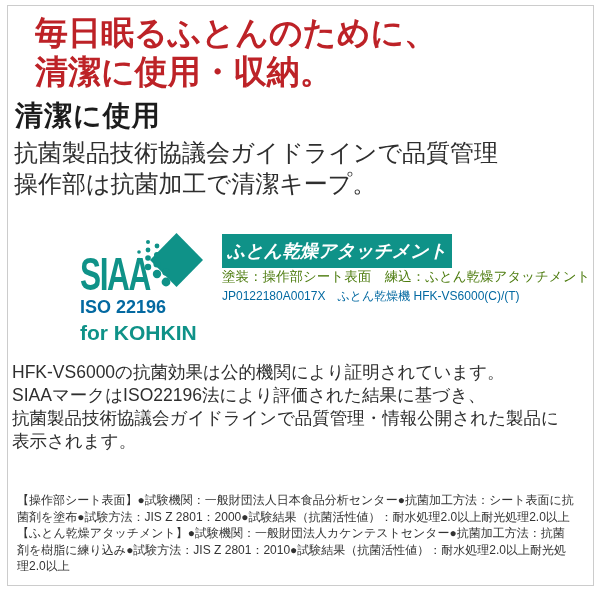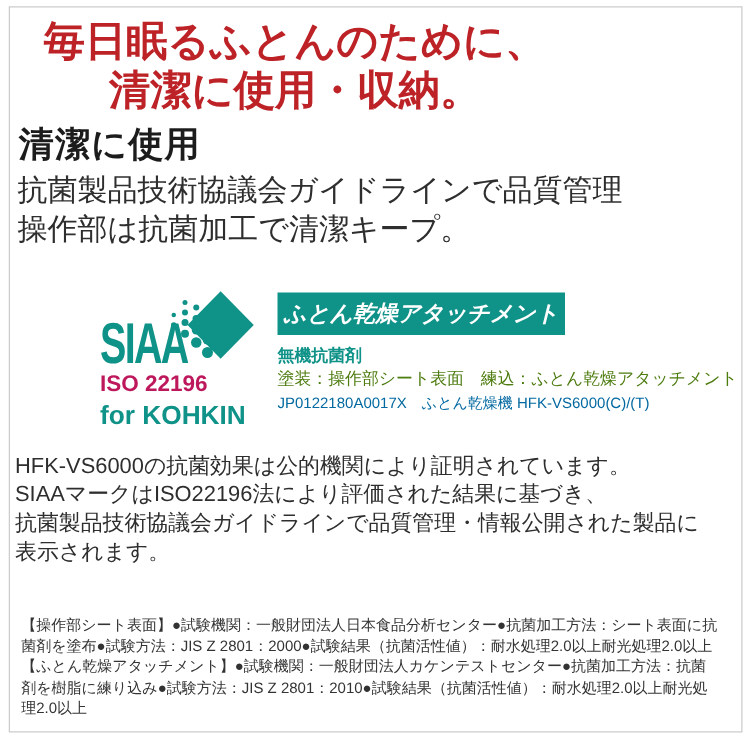--- a/index.html
+++ b/index.html
@@ -17,39 +17,39 @@
     pointer-events: none;
   }
   
   .title-row {
     position: absolute; left: 35px; top: 14px;
     display: flex; align-items: flex-start;
     color: #bd2227; font-weight: bold;
     font-size: 33px; line-height: 1.18;
   }
   .title-label { white-space: nowrap; letter-spacing: -1px; }
-  .title-text  { white-space: pre-line; text-align: center; }
+  .title-text  { white-space: pre-line; }
   
   .feature-heading {
     position: absolute; left: 15px; top: 97px;
     font-size: 28px; font-weight: bold; color: #1c1c1c;
     letter-spacing: 1px;
   }
   .feature-desc {
     position: absolute; left: 14px; top: 137px;
     font-size: 24px; line-height: 31px; color: #2e2e2e;
     white-space: pre-line;
   }
   
   .siaa-row { position: absolute; left: 78px; top: 230px; display: flex; align-items: flex-start; }
   .siaa-logo { width: 132px; flex: 0 0 auto; }
   .siaa-logo svg { display: block; }
   .siaa-iso {
     margin: 1px 0 0 2px;
-    font-size: 18px; font-weight: bold; color: #be185d;
+    font-size: 18px; font-weight: bold; color: #0369a1;
   }
   .siaa-kohkin {
     margin: 3px 0 0 2px;
     font-size: 21px; font-weight: bold; color: #0f9288;
   }
   .siaa-right { margin-left: 12px; padding-top: 4px; }
   .badge-row { display: flex; gap: 12px; }
   .badge {
     background: #0f9288; color: #ffffff;
     font-weight: bold; font-size: 18px; line-height: 1;
@@ -119,21 +119,20 @@
 
       <text x="2" y="60" font-size="46" font-weight="bold" fill="#0f9288" letter-spacing="-2" textLength="70" lengthAdjust="spacingAndGlyphs">SIAA</text>
     </svg>
     <div class="siaa-iso">ISO 22196</div>
     <div class="siaa-kohkin">for KOHKIN</div>
   </div>
   <div class="siaa-right">
     <div class="badge-row">
       <span class="badge badge-1">ふとん乾燥アタッチメント</span>
     </div>
-    <div class="siaa-agent">無機抗菌剤</div>
     <div class="siaa-application">塗装：操作部シート表面　練込：ふとん乾燥アタッチメント</div>
     <div class="siaa-registration">JP0122180A0017X　ふとん乾燥機 HFK-VS6000(C)/(T)</div>
   </div>
 </div>
 
 <div class="certification">HFK-VS6000の抗菌効果は公的機関により証明されています。
 SIAAマークはISO22196法により評価された結果に基づき、
 抗菌製品技術協議会ガイドラインで品質管理・情報公開された製品に
 表示されます。</div>
 

